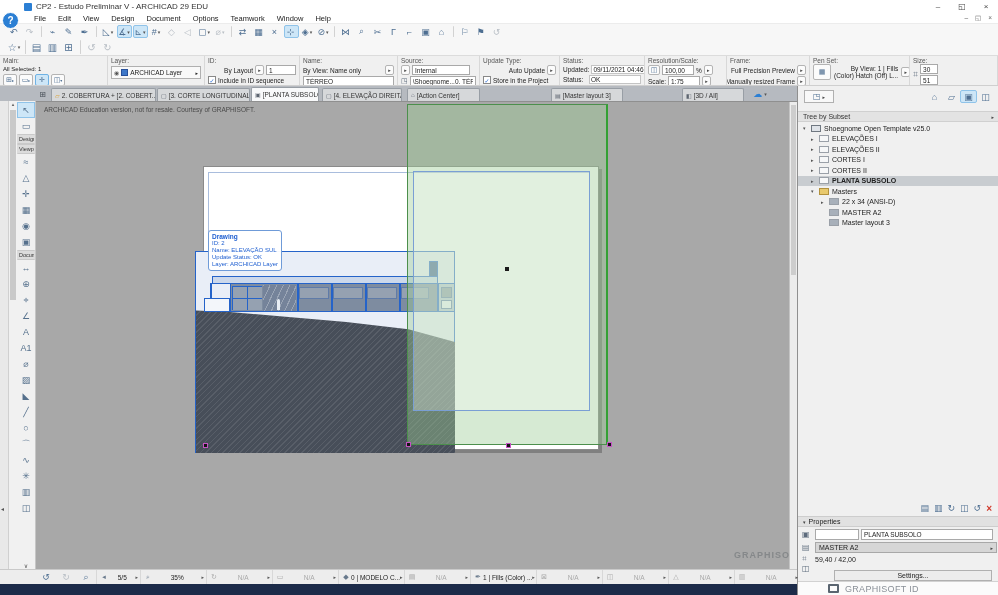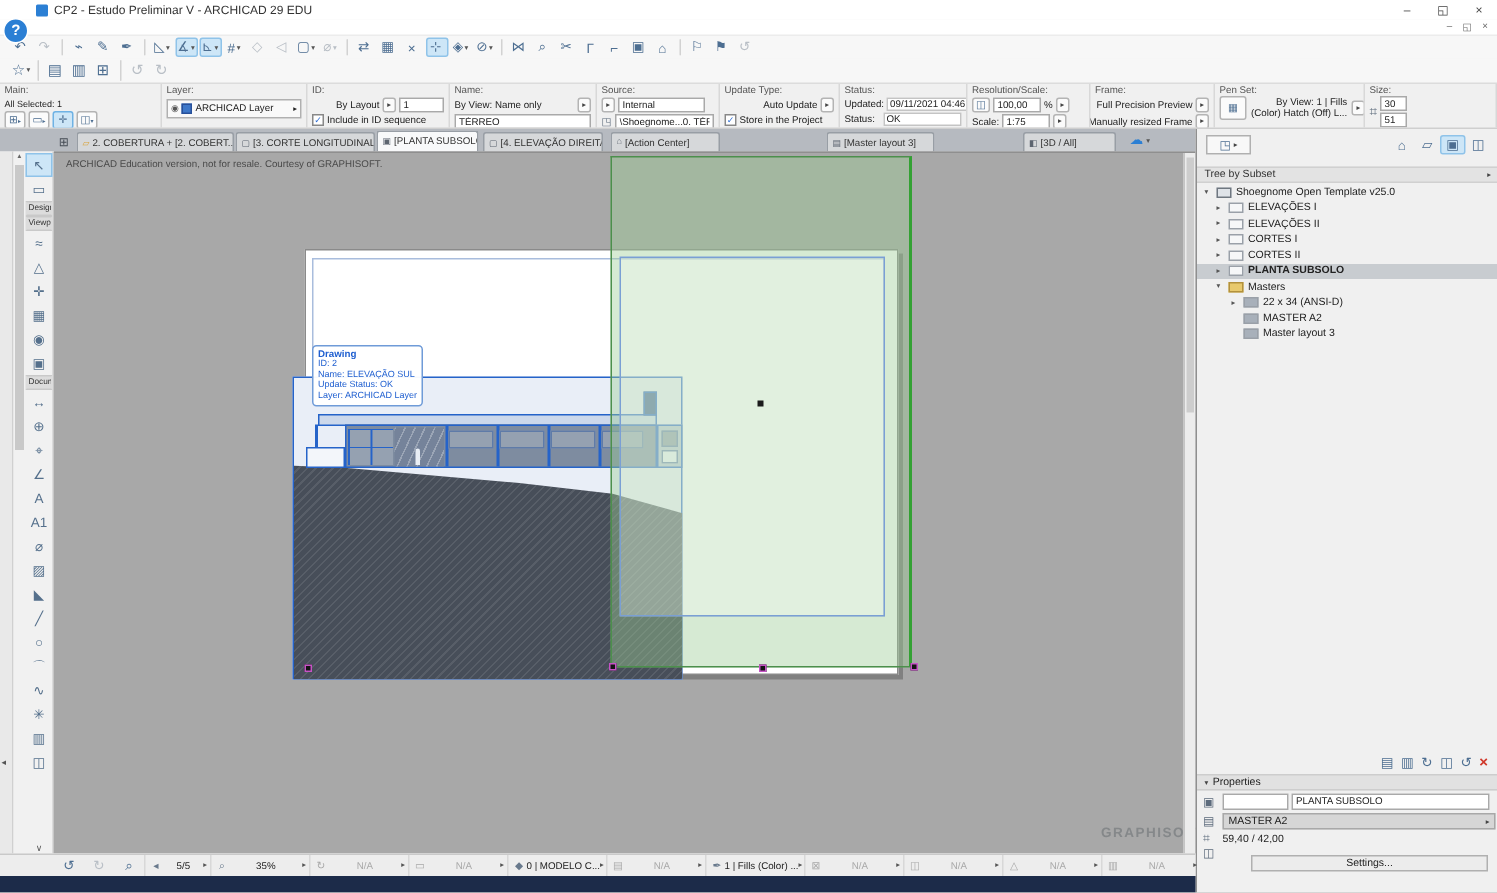--- a/index.html
+++ b/index.html
@@ -153,20 +153,32 @@
     <span class="app-ic"></span>
     <span id="title">CP2 - Estudo Preliminar V - ARCHICAD 29 EDU</span>
     <div class="wbtns">
       <span class="wbtn">–</span>
       <span class="wbtn">◱</span>
       <span class="wbtn">×</span>
     </div>
   </div>
 
   <div id="menubar">
+    <div class="menus">
+
+    <span class="mitem">File</span>
+        <span class="mitem">Edit</span>
+        <span class="mitem">View</span>
+        <span class="mitem">Design</span>
+        <span class="mitem">Document</span>
+        <span class="mitem">Options</span>
+        <span class="mitem">Teamwork</span>
+        <span class="mitem">Window</span>
+        <span class="mitem">Help</span>
+      </div>
     <div class="child-controls">
       <span>–</span>
       <span>◱</span>
       <span>×</span>
     </div>
   </div>
 
   <div id="help">?</div>
 
   <div id="toolbar1">
@@ -773,20 +785,24 @@
       </div>
     </div>
     <div class="prow pr3">
       <span class="prop-ic">⌗</span>
       <span>59,40 / 42,00</span>
     </div>
     <div class="prow pr4">
       <span class="prop-ic">◫</span>
     </div>
     <div class="settings-btn">Settings...</div>
+    <div class="gid-row">
+      <span class="gid-ic"></span>
+      <span class="gid-text">GRAPHISOFT ID</span>
+    </div>
   </div>
 
   <div id="statusbar">
     <div class="zicons">
 
     <span class="sbtn">
           <span>↺</span>
         </span>
         <span class="sbtn dim">
           <span>↻</span>

